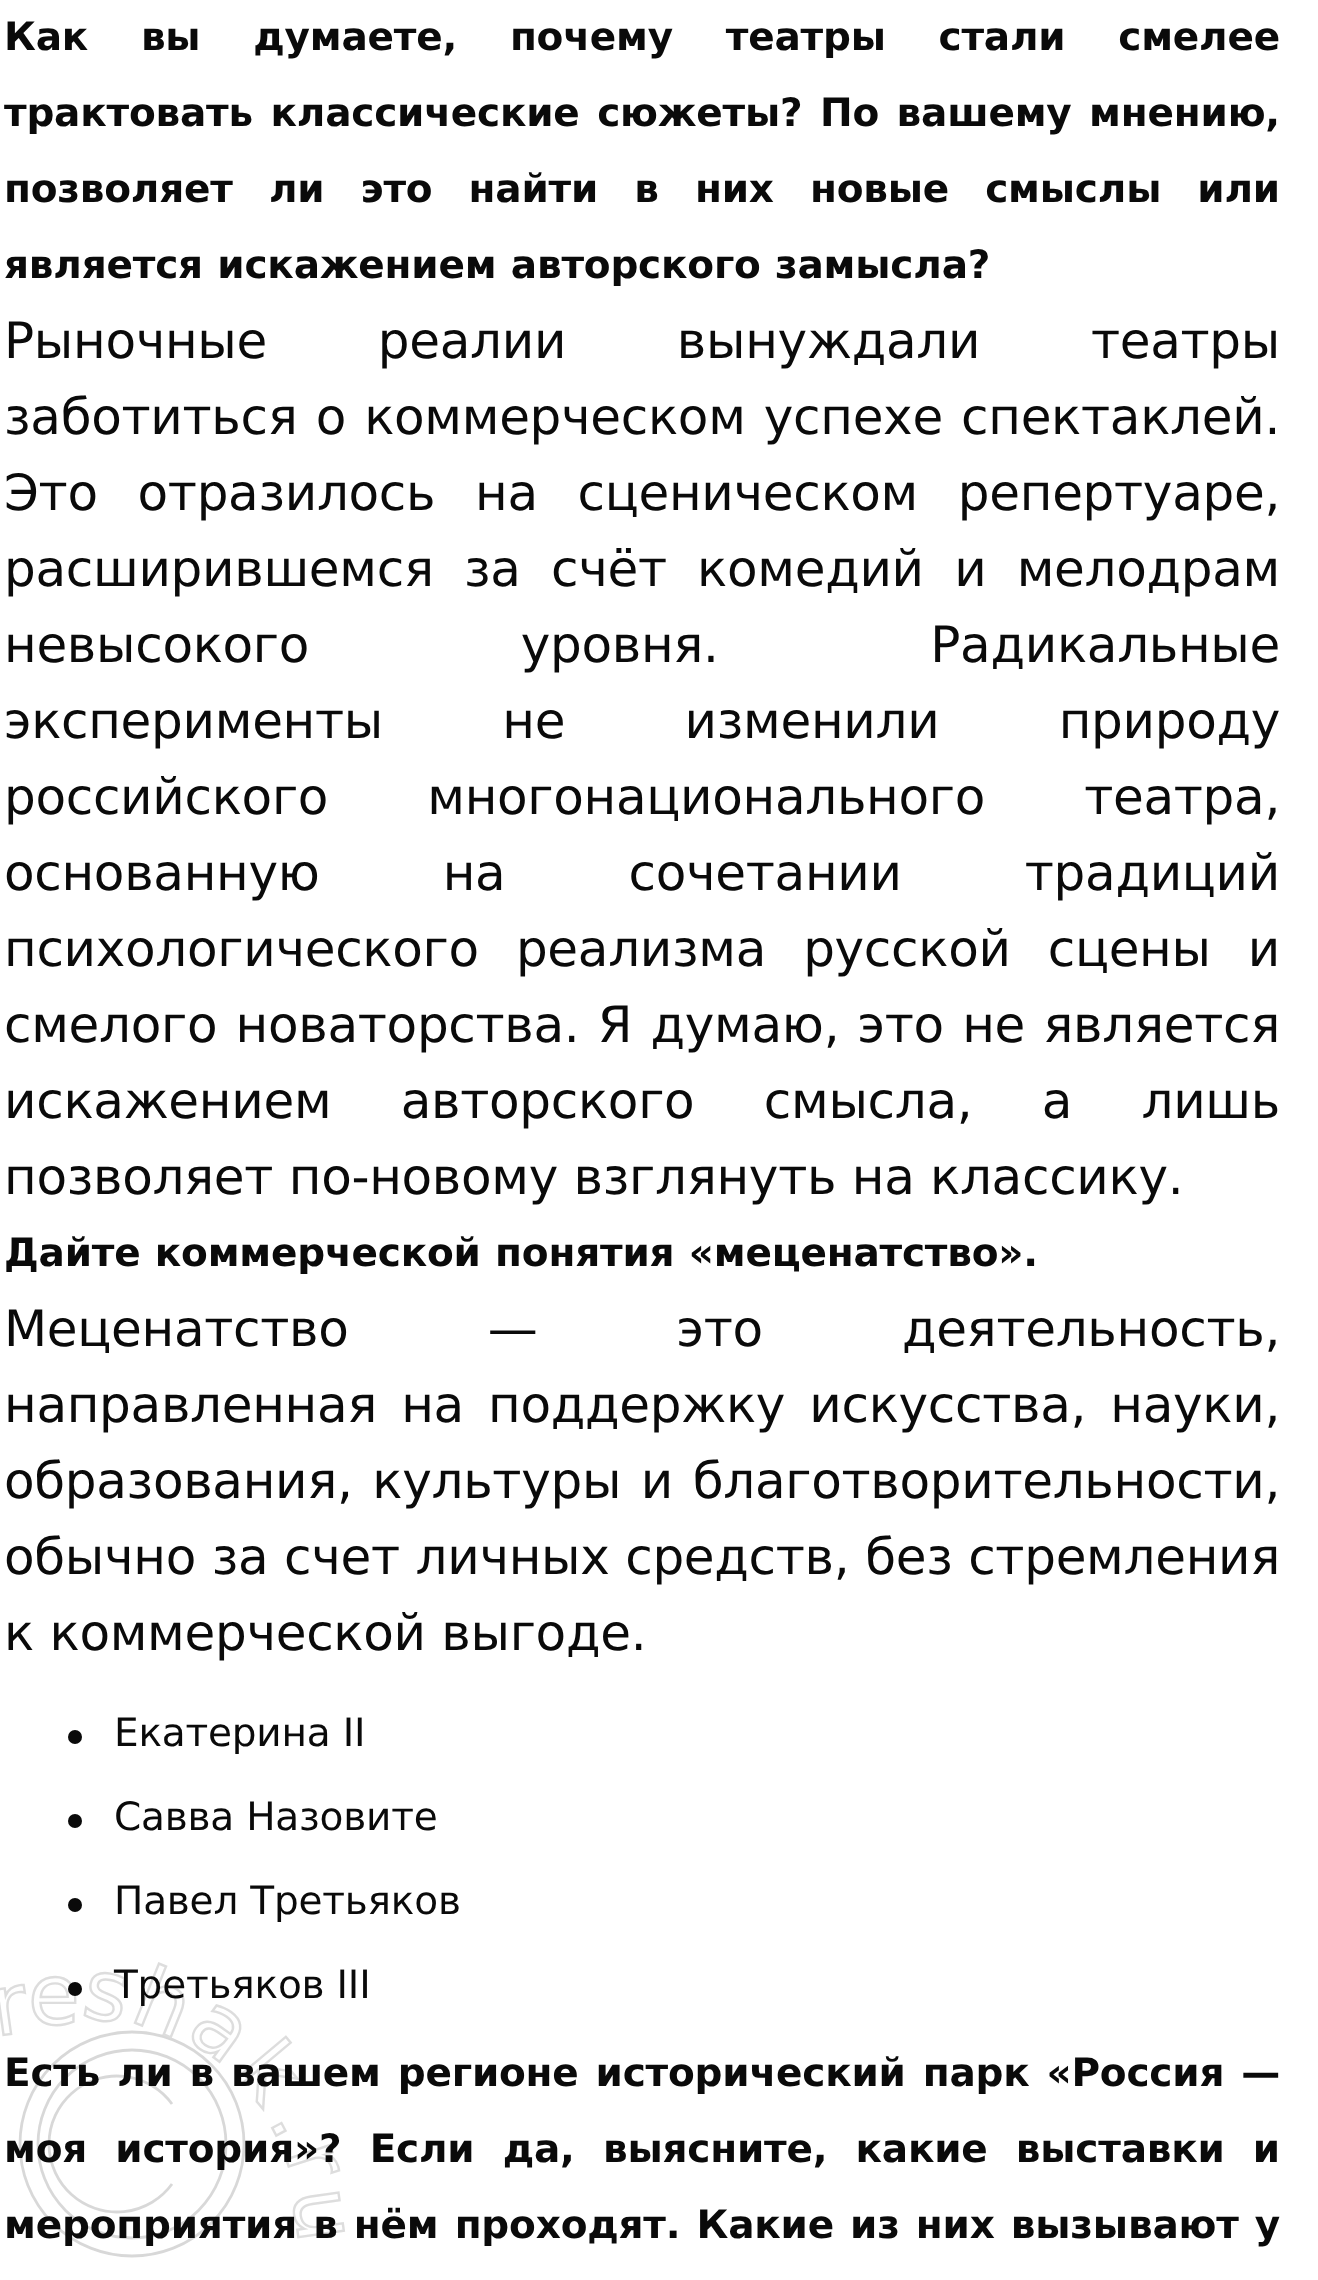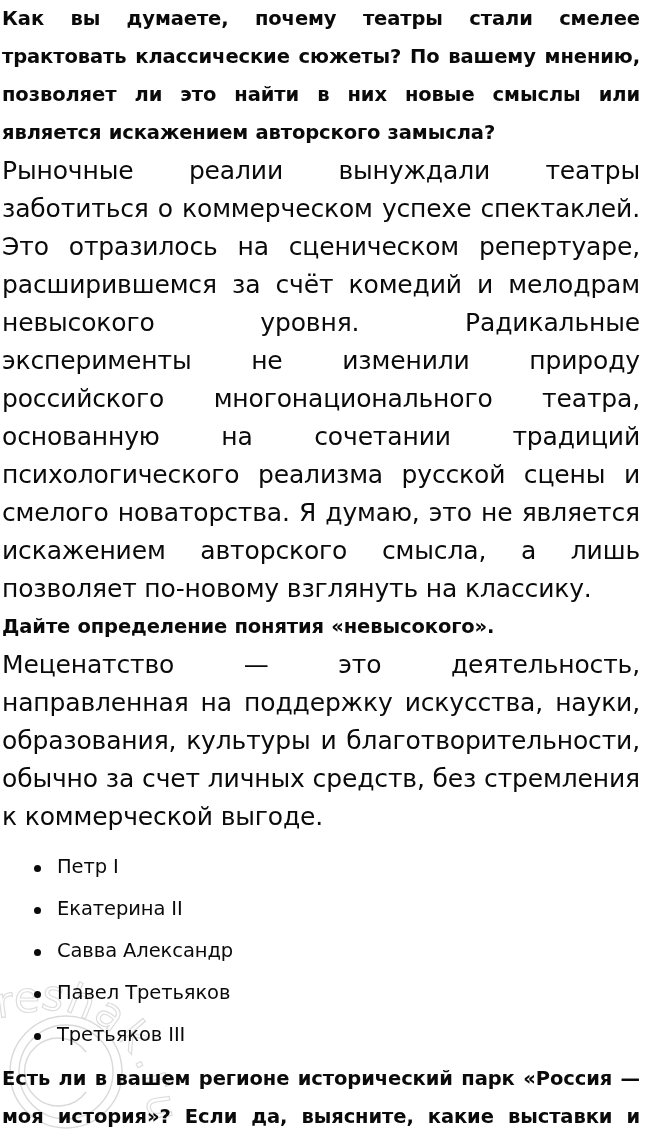--- a/index.html
+++ b/index.html
@@ -113,31 +113,30 @@
     </g>
   </svg>
 </div>
 
 <div class="page">
 
   <p class="q">Как вы думаете, почему театры стали смелее трактовать классические сюжеты? По вашему мнению, позволяет ли это найти в них новые смыслы или является искажением авторского замысла?</p>
 
   <p class="a">Рыночные реалии вынуждали театры заботиться о коммерческом успехе спектаклей. Это отразилось на сценическом репертуаре, расширившемся за счёт комедий и мелодрам невысокого уровня. Радикальные эксперименты не изменили природу российского многонационального театра, основанную на сочетании традиций психологического реализма русской сцены и смелого новаторства. Я думаю, это не является искажением авторского смысла, а лишь позволяет по-новому взглянуть на классику.</p>
 
-  <p class="q full">Дайте определение понятия «невысокого».</p>
+  <p class="q full">Дайте коммерческой понятия «меценатство».</p>
 
   <p class="a">Меценатство — это деятельность, направленная на поддержку искусства, науки, образования, культуры и благотворительности, обычно за счет личных средств, без стремления к коммерческой выгоде.</p>
 
 
   <div class="gap-sm"></div>
 
   <ul class="bullets">
-    <li>Петр I</li>
     <li>Екатерина II</li>
-    <li>Савва Александр</li>
+    <li>Савва Назовите</li>
     <li>Павел Третьяков</li>
     <li>Третьяков III</li>
   </ul>
 
   <div class="gap-xs"></div>
 
   <p class="q">Есть ли в вашем регионе исторический парк «Россия — моя история»? Если да, выясните, какие выставки и мероприятия в нём проходят. Какие из них вызывают у вас интерес?</p>
 
   <p class="a">В моем регионе есть такой парк, он находится в Екатеринбурге. В настоящий момент там проходят следующие выставки:</p>
 

